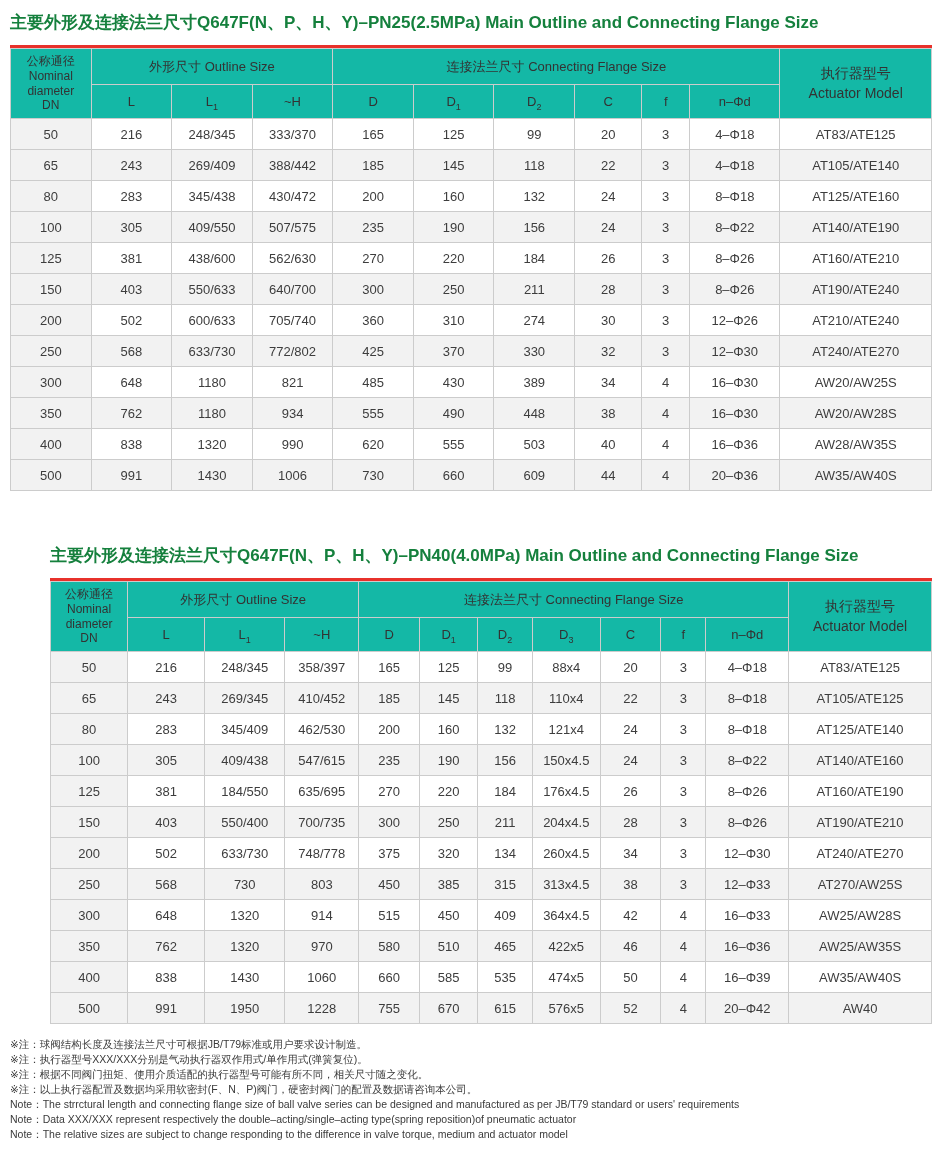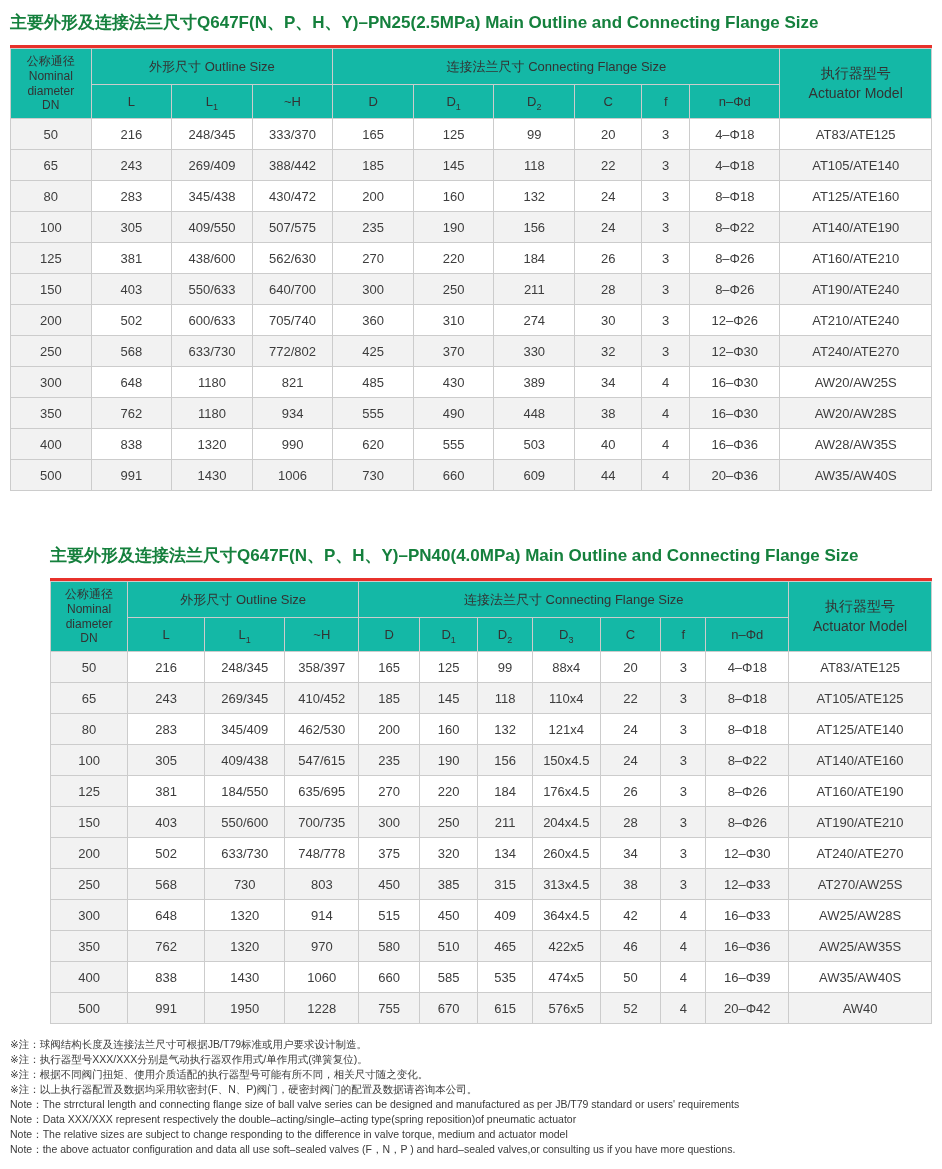--- a/index.html
+++ b/index.html
@@ -364,21 +364,21 @@
           <td>184</td>
           <td>176x4.5</td>
           <td>26</td>
           <td>3</td>
           <td>8–Φ26</td>
           <td>AT160/ATE190</td>
         </tr>
         <tr>
           <td>150</td>
           <td>403</td>
-          <td>550/600</td>
+          <td>550/400</td>
           <td>700/735</td>
           <td>300</td>
           <td>250</td>
           <td>211</td>
           <td>204x4.5</td>
           <td>28</td>
           <td>3</td>
           <td>8–Φ26</td>
           <td>AT190/ATE210</td>
         </tr>
@@ -474,15 +474,14 @@
   <div>
       <div class="note-line">※注：球阀结构长度及连接法兰尺寸可根据JB/T79标准或用户要求设计制造。</div>
       <div class="note-line">※注：执行器型号XXX/XXX分别是气动执行器双作用式/单作用式(弹簧复位)。</div>
       <div class="note-line">※注：根据不同阀门扭矩、使用介质适配的执行器型号可能有所不同，相关尺寸随之变化。</div>
       <div class="note-line">※注：以上执行器配置及数据均采用软密封(F、N、P)阀门，硬密封阀门的配置及数据请咨询本公司。</div>
     </div>
   <div>
       <div class="note-line">Note：The strrctural length and connecting flange size of ball valve series can be designed and manufactured as per JB/T79 standard or users' requirements</div>
       <div class="note-line">Note：Data XXX/XXX represent respectively the double–acting/single–acting type(spring reposition)of pneumatic actuator</div>
       <div class="note-line">Note：The relative sizes are subject to change responding to the difference in valve torque, medium and actuator model</div>
-      <div class="note-line">Note：the above actuator  configuration and data  all use soft–sealed valves (F，N，P ) and  hard–sealed valves,or consulting us if you have more questions.</div>
     </div>
 </div>
 
 </body></html>

